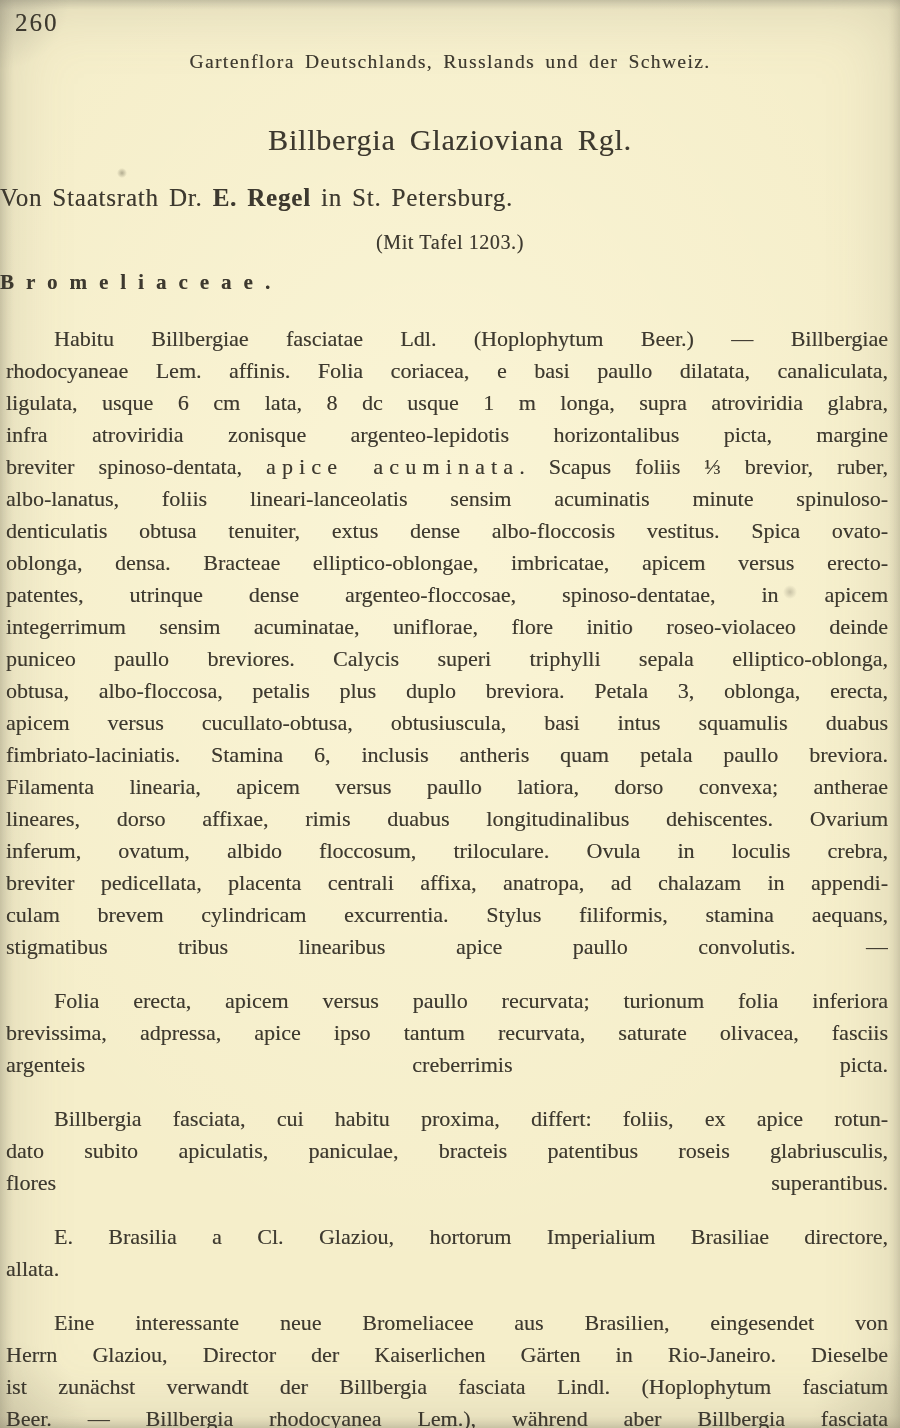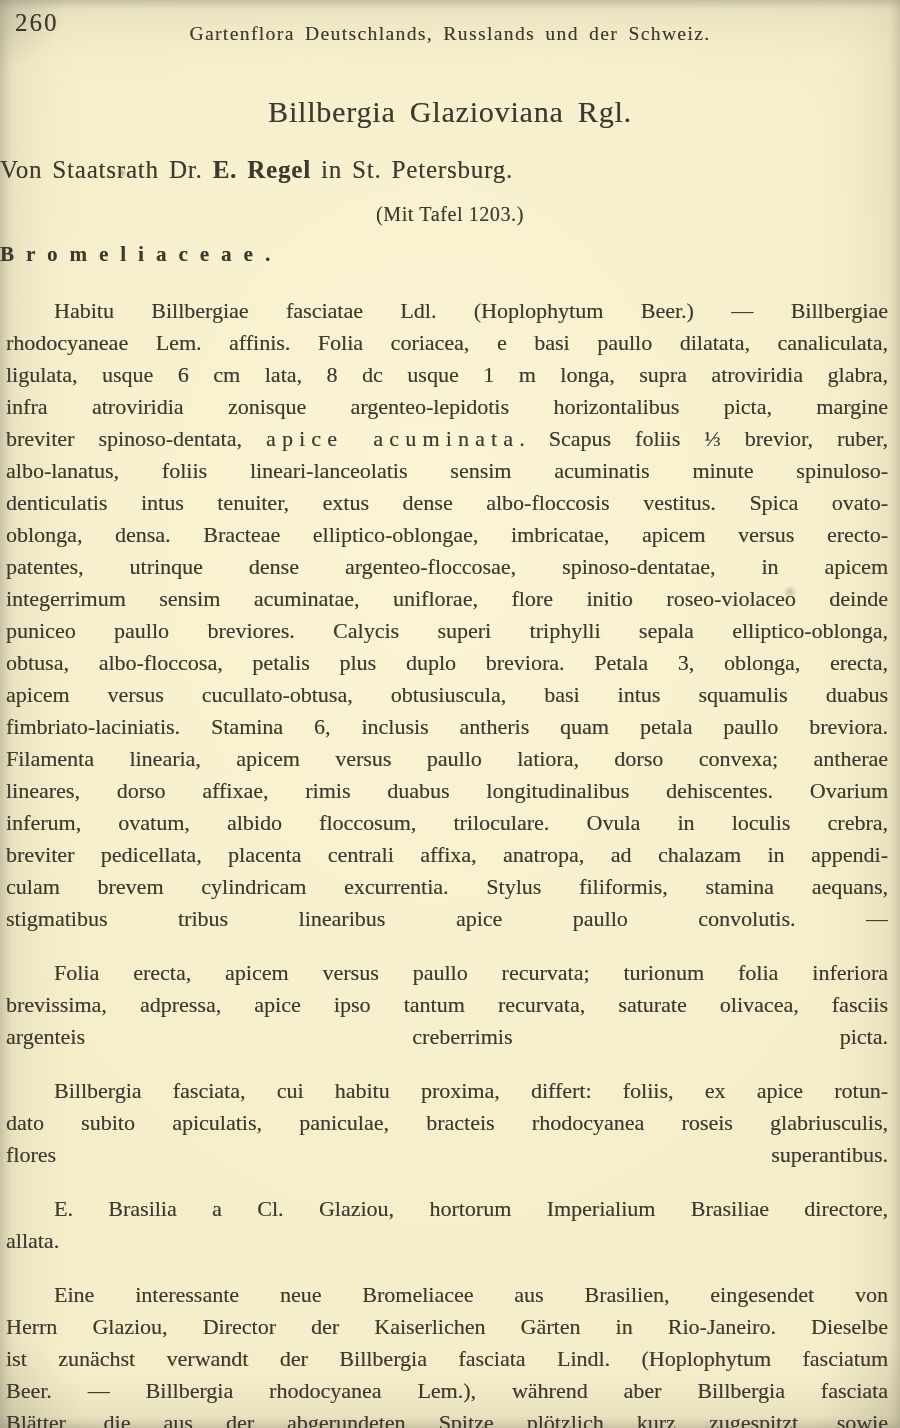--- a/index.html
+++ b/index.html
@@ -20,21 +20,21 @@
       linear-gradient(90deg, rgba(145,140,118,0.22), rgba(145,140,118,0) 14px),
       linear-gradient(270deg, rgba(145,140,118,0.16), rgba(145,140,118,0) 12px),
       linear-gradient(180deg, rgba(140,138,126,0.25), rgba(140,138,126,0) 10px),
       linear-gradient(0deg, rgba(145,140,118,0.22), rgba(145,140,118,0) 12px),
       radial-gradient(ellipse 560px 760px at 48% 38%, rgba(255,250,224,0.55), rgba(255,250,224,0) 95%);
     box-shadow: inset 0 0 70px rgba(143,136,108,0.30), inset 0 0 10px rgba(120,115,95,0.22);
     color: #3d392f;
     font-family: "Liberation Serif", "DejaVu Serif", serif;
     text-shadow: 0.3px 0.3px 0.5px rgba(66,60,48,0.45);
   }
-  .runhead { position: relative; padding-top: 1px; height: 32px; }
+  .runhead { position: relative; padding-top: 29px; height: 32px; }
   .pagenum {
     position: absolute; left: 15px; top: 9px;
     font-size: 25px; letter-spacing: 2px;
   }
   .headtitle {
     text-align: center; font-size: 19.5px; letter-spacing: 1.4px;
     word-spacing: 4px; padding-top: 2px; margin-top: 20px;
   }
   .article-title {
     margin: 62px 0 0 0; text-align: center;
@@ -88,21 +88,21 @@
   <div class="bodytext">
 
     <p class="para">
       </p>
       <div class="tline ind">Habitu Billbergiae fasciatae Ldl. (Hoplophytum Beer.) — Billbergiae</div>
       <div class="tline">rhodocyaneae Lem. affinis. Folia coriacea, e basi paullo dilatata, canaliculata,</div>
       <div class="tline">ligulata, usque 6 cm lata, 8 dc usque 1 m longa, supra atroviridia glabra,</div>
       <div class="tline">infra atroviridia zonisque argenteo-lepidotis horizontalibus picta, margine</div>
       <div class="tline"><span>breviter spinoso-dentata, </span><span class="sperr">apice acuminata</span><span>. Scapus foliis ⅓ brevior, ruber,</span></div>
       <div class="tline">albo-lanatus, foliis lineari-lanceolatis sensim acuminatis minute spinuloso-</div>
-      <div class="tline">denticulatis intus tenuiter, extus dense albo-floccosis vestitus. Spica ovato-</div>
+      <div class="tline">denticulatis obtusa tenuiter, extus dense albo-floccosis vestitus. Spica ovato-</div>
       <div class="tline">oblonga, densa. Bracteae elliptico-oblongae, imbricatae, apicem versus erecto-</div>
       <div class="tline">patentes, utrinque dense argenteo-floccosae, spinoso-dentatae, in apicem</div>
       <div class="tline">integerrimum sensim acuminatae, uniflorae, flore initio roseo-violaceo deinde</div>
       <div class="tline">puniceo paullo breviores. Calycis superi triphylli sepala elliptico-oblonga,</div>
       <div class="tline">obtusa, albo-floccosa, petalis plus duplo breviora. Petala 3, oblonga, erecta,</div>
       <div class="tline">apicem versus cucullato-obtusa, obtusiuscula, basi intus squamulis duabus</div>
       <div class="tline">fimbriato-laciniatis. Stamina 6, inclusis antheris quam petala paullo breviora.</div>
       <div class="tline">Filamenta linearia, apicem versus paullo latiora, dorso convexa; antherae</div>
       <div class="tline">lineares, dorso affixae, rimis duabus longitudinalibus dehiscentes. Ovarium</div>
       <div class="tline">inferum, ovatum, albido floccosum, triloculare. Ovula in loculis crebra,</div>
@@ -114,21 +114,21 @@
     <p class="para">
       </p>
       <div class="tline ind">Folia erecta, apicem versus paullo recurvata; turionum folia inferiora</div>
       <div class="tline">brevissima, adpressa, apice ipso tantum recurvata, saturate olivacea, fasciis</div>
       <div class="tline">argenteis creberrimis picta.</div>
     <p></p>
 
     <p class="para">
       </p>
       <div class="tline ind">Billbergia fasciata, cui habitu proxima, differt: foliis, ex apice rotun-</div>
-      <div class="tline">dato subito apiculatis, paniculae, bracteis rhodocyanea roseis glabriusculis,</div>
+      <div class="tline">dato subito apiculatis, paniculae, bracteis patentibus roseis glabriusculis,</div>
       <div class="tline">flores superantibus.</div>
     <p></p>
 
     <p class="para">
       </p>
       <div class="tline ind">E. Brasilia a Cl. Glaziou, hortorum Imperialium Brasiliae directore,</div>
       <div class="tline">allata.</div>
     <p></p>
 
     <p class="para">

